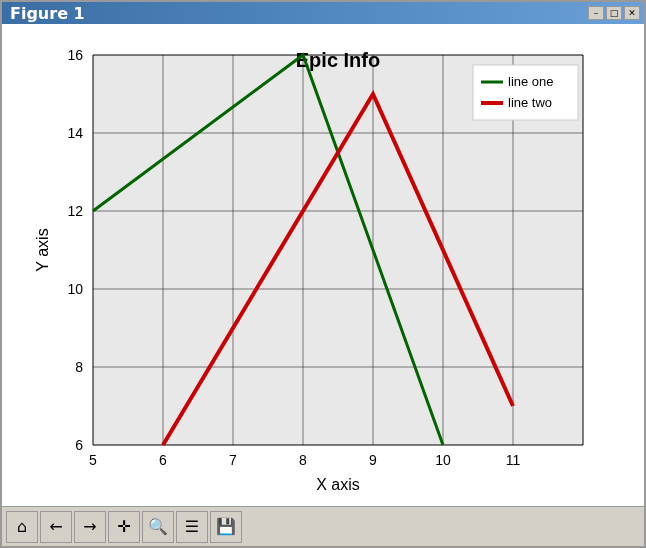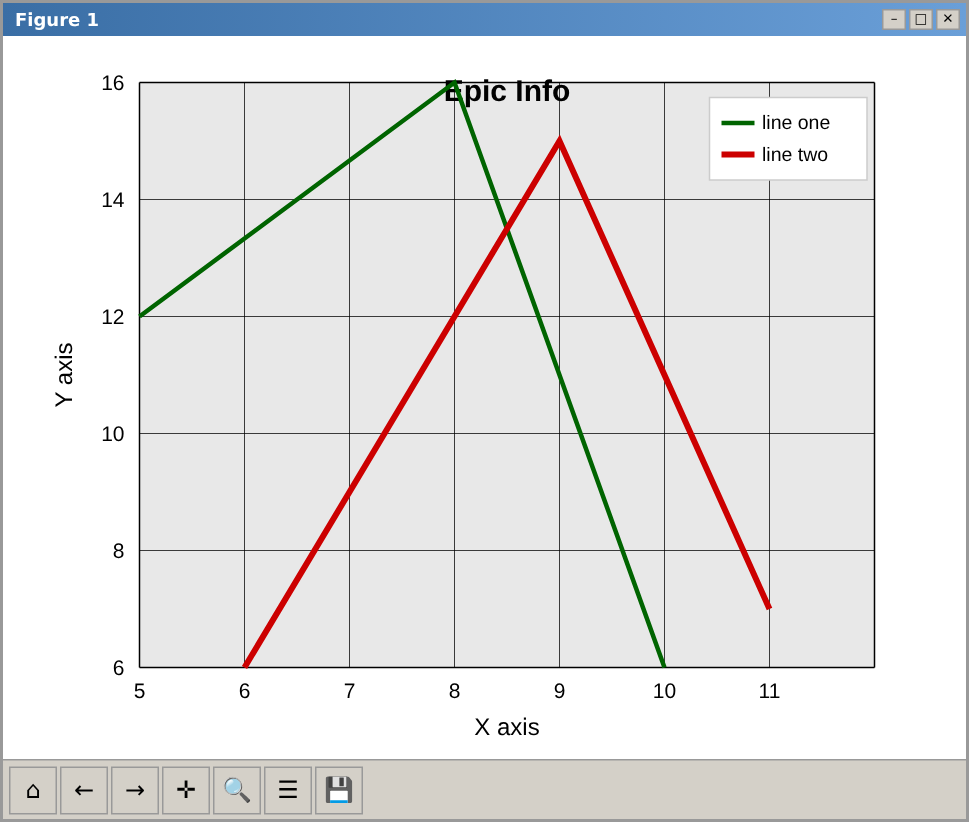--- a/index.html
+++ b/index.html
@@ -22,21 +22,21 @@
       background: linear-gradient(to right, #3a6ea5, #6a9fd8);
       height: 22px;
       display: flex;
       align-items: center;
       justify-content: space-between;
       padding: 0 4px;
       flex-shrink: 0;
     }
     .titlebar-title {
       color: white;
-      font-size: 12px;
+      font-size: 16px;
       font-weight: bold;
       padding-left: 4px;
     }
     .titlebar-buttons {
       display: flex;
       gap: 2px;
     }
     .titlebar-btn {
       width: 16px;
       height: 14px;

